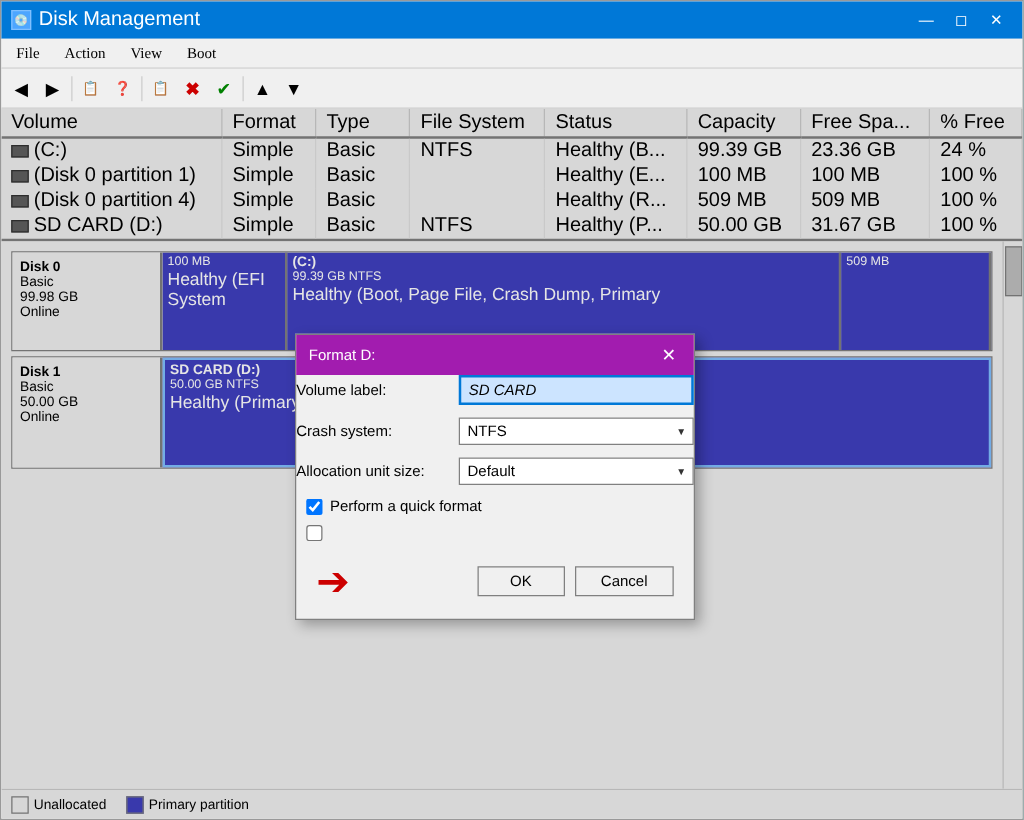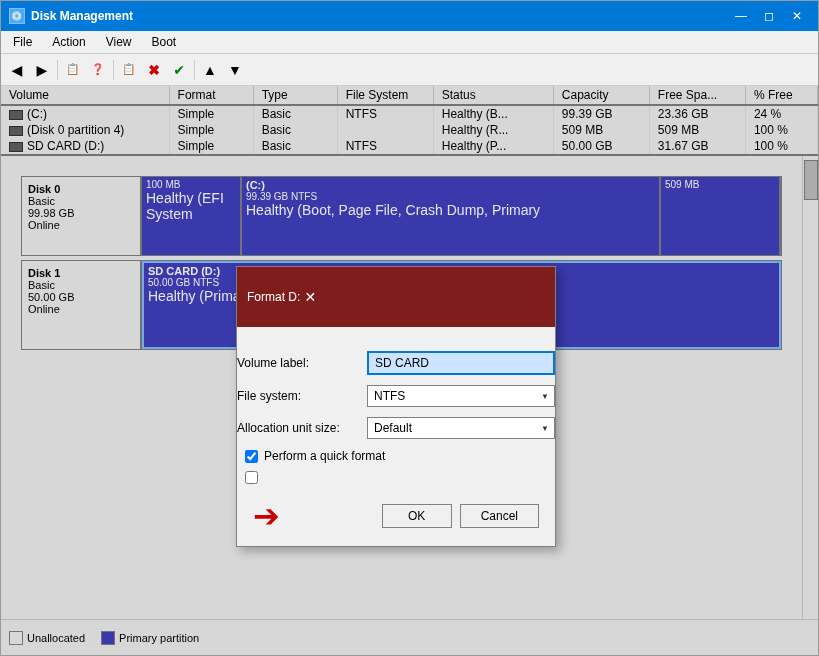--- a/index.html
+++ b/index.html
@@ -36,21 +36,21 @@
       width: 16px;
       height: 16px;
       background: #4da6ff;
       border: 1px solid #80c0ff;
       display: flex;
       align-items: center;
       justify-content: center;
       font-size: 9px;
     }
 
-    .title-bar-title { font-size: 12px; font-weight: bold; }
+    .title-bar-title { font-size: 16px; }
 
     .title-bar-controls {
       display: flex;
       gap: 2px;
     }
 
     .title-btn {
       width: 26px;
       height: 20px;
       background: transparent;
@@ -69,20 +69,21 @@
       padding: 2px 4px;
       gap: 4px;
       border-bottom: 1px solid #ccc;
       flex-shrink: 0;
     }
 
     .menu-item {
       padding: 2px 8px;
       cursor: pointer;
       font-size: 12px;
+      font-family: Liberation Serif, serif;
     }
 
     .toolbar {
       background: #f0f0f0;
       display: flex;
       align-items: center;
       padding: 2px 4px;
       gap: 1px;
       border-bottom: 1px solid #ccc;
       flex-shrink: 0;
@@ -118,21 +119,21 @@
 
     .table-section {
       flex-shrink: 0;
       border-bottom: 2px solid #808080;
       overflow: hidden;
     }
 
     .disk-table {
       width: 100%;
       border-collapse: collapse;
-      font-size: 12px;
+      font-size: 16px;
     }
 
     .disk-table th {
       background: #f0f0f0;
       border-right: 1px solid #ccc;
       border-bottom: 2px solid #808080;
       padding: 2px 8px;
       text-align: left;
       font-weight: normal;
       white-space: nowrap;
@@ -199,21 +200,21 @@
     .partition-status { font-size: 14px; }
 
     .legend-bar {
       display: flex;
       align-items: center;
       padding: 4px 8px;
       gap: 16px;
       border-top: 1px solid #ccc;
       background: #f0f0f0;
       flex-shrink: 0;
-      height: 36px;
+      height: 24px;
     }
 
     .legend-item {
       display: flex;
       align-items: center;
       gap: 4px;
       font-size: 11px;
     }
 
     .legend-box {
@@ -238,45 +239,44 @@
     }
 
     .dialog {
       background: #f0f0f0;
       border: 1px solid #808080;
       box-shadow: 4px 4px 10px rgba(0,0,0,0.3);
       width: 320px;
     }
 
     .dialog-title {
-      background: #7f1d1d;
+      background: #a21caf;
       color: white;
-      padding: 20px 10px;
-      display: flex;
-      justify-content: flex-start;
+      padding: 6px 10px;
+      display: flex;
+      justify-content: space-between;
       align-items: center;
       font-size: 12px;
     }
 
     .dialog-close {
       background: none;
       border: none;
       color: white;
       cursor: pointer;
       font-size: 14px;
       width: 20px;
       height: 20px;
       display: flex;
       align-items: center;
       justify-content: center;
     }
 
     .dialog-body {
       padding: 0;
-      margin-top: 24px;
     }
 
     .form-row {
       display: flex;
       align-items: center;
       margin-bottom: 10px;
     }
 
     .form-label {
       width: 130px;
@@ -284,20 +284,21 @@
       flex-shrink: 0;
     }
 
     .form-input {
       flex: 1;
       padding: 3px 6px;
       border: 2px solid #0078d7;
       font-size: 12px;
       background: white;
       color: #000;
+      font-style: italic;
     }
 
     .form-select {
       flex: 1;
       padding: 3px 6px;
       border: 1px solid #808080;
       font-size: 12px;
       background: white;
       appearance: none;
       -webkit-appearance: none;
@@ -365,21 +366,21 @@
       flex: 1;
       overflow: hidden;
       display: flex;
       position: relative;
     }
 
     .disk-visual-inner {
       flex: 1;
       overflow-y: scroll;
       overflow-x: hidden;
-      padding: 20px;
+      padding: 8px;
       background: #f0f0f0;
     }
 
     .scrollbar-track {
       width: 16px;
       flex-shrink: 0;
       background: #f0f0f0;
       border-left: 1px solid #ccc;
       display: flex;
       flex-direction: column;
@@ -454,20 +455,30 @@
             <td><span class="row-icon" style="background:#606060; width:14px; height:10px; display:inline-block; border:1px solid #333; margin-right:4px;"></span>(C:)</td>
             <td>Simple</td>
             <td>Basic</td>
             <td>NTFS</td>
             <td>Healthy (B...</td>
             <td>99.39 GB</td>
             <td>23.36 GB</td>
             <td>24 %</td>
           </tr>
           <tr>
+            <td><span class="row-icon" style="background:#606060; width:14px; height:10px; display:inline-block; border:1px solid #333; margin-right:4px;"></span>(Disk 0 partition 1)</td>
+            <td>Simple</td>
+            <td>Basic</td>
+            <td></td>
+            <td>Healthy (E...</td>
+            <td>100 MB</td>
+            <td>100 MB</td>
+            <td>100 %</td>
+          </tr>
+          <tr>
             <td><span class="row-icon" style="background:#606060; width:14px; height:10px; display:inline-block; border:1px solid #333; margin-right:4px;"></span>(Disk 0 partition 4)</td>
             <td>Simple</td>
             <td>Basic</td>
             <td></td>
             <td>Healthy (R...</td>
             <td>509 MB</td>
             <td>509 MB</td>
             <td>100 %</td>
           </tr>
           <tr>
@@ -552,21 +563,21 @@
         </div>
 
         <div class="dialog-body">
 
           <div class="form-row">
             <label class="form-label">Volume label:</label>
             <input class="form-input" type="text" value="SD CARD" style="background: rgb(204, 228, 255); color: rgb(0, 0, 0);">
           </div>
 
           <div class="form-row">
-            <label class="form-label">File system:</label>
+            <label class="form-label">Crash system:</label>
             <div class="select-wrapper">
               <select class="form-select">
                 <option>FAT32</option>
                 <option selected="">NTFS</option>
                 <option>exFAT</option>
               </select>
             </div>
           </div>
 
           <div class="form-row">

